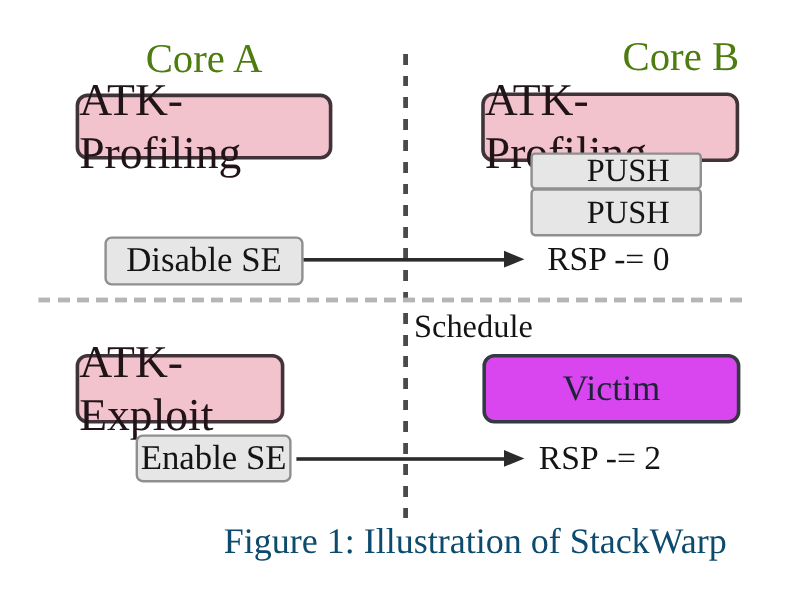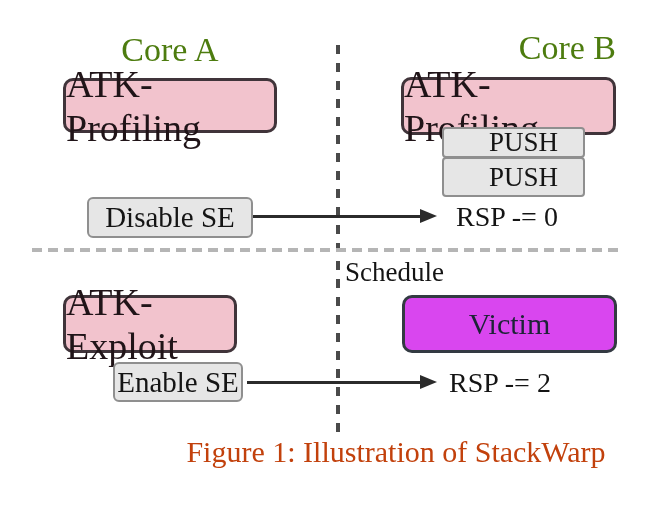--- a/index.html
+++ b/index.html
@@ -63,21 +63,21 @@
   .arrow-line { height: 3px; background: #2b2b2b; }
   .arrow-head {
     width: 0; height: 0;
     border-top: 7px solid transparent;
     border-bottom: 7px solid transparent;
     border-left: 17px solid #2b2b2b;
   }
 
   .side-label { font-size: 28px; color: #141414; }
   .schedule-label { font-size: 27px; color: #141414; text-align: center; }
-  .caption { font-size: 30px; color: #c2410c; }
+  .caption { font-size: 30px; color: #0c4a6e; }
 </style>
 </head>
 <body>
 
 <div class="abs core-title center" style="left:63px; top:32px; width:214px;">Core A</div>
 
 <div class="abs core-title center" style="left:401px; top:30px; width:215px;text-align:right;">Core B</div>
 
 <div class="abs v-dash" style="left:336px; top:45px; height:392px;"></div>
 

